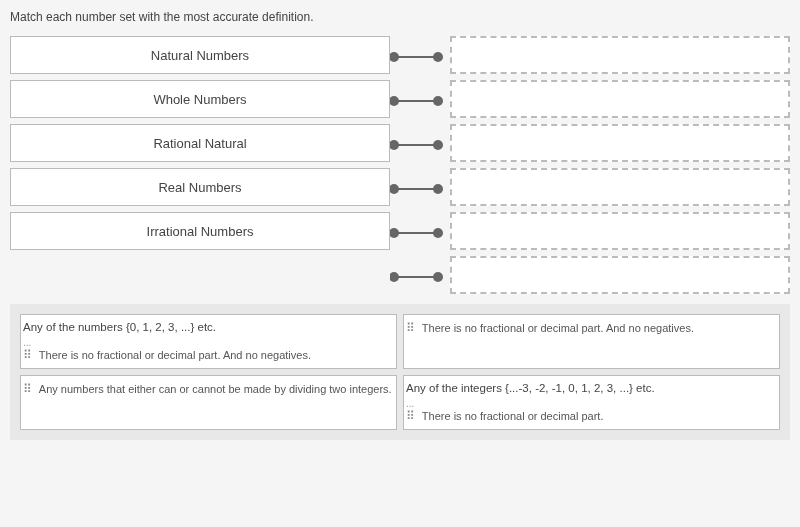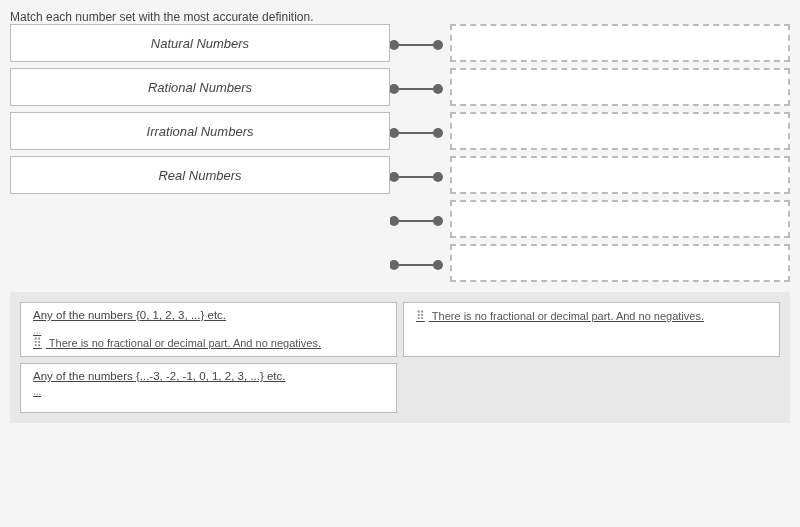--- a/index.html
+++ b/index.html
@@ -5,34 +5,34 @@
     * { box-sizing: border-box; margin: 0; padding: 0; }
     body {
       font-family: Arial, sans-serif;
       font-size: 13px;
       background: #f5f5f5;
       padding: 10px;
       color: #333;
     }
     .instructions {
       font-size: 12px;
+      margin-bottom: 12px;
       color: #444;
     }
     .matching-area {
       display: flex;
       gap: 0;
       margin-bottom: 0;
     }
     .left-column {
       display: flex;
       flex-direction: column;
       gap: 6px;
       width: 380px;
       padding-right: 0;
-      font-style: italic;
     }
     .connector-column {
       display: flex;
       flex-direction: column;
       gap: 6px;
       align-items: center;
       width: 60px;
       padding-top: 2px;
     }
     .right-column {
@@ -78,25 +78,24 @@
       background: #e8e8e8;
       padding: 10px;
       margin-top: 8px;
       display: grid;
       grid-template-columns: 1fr 1fr;
       gap: 6px;
     }
     .answer-card {
       background: white;
       border: 1.5px solid #bbb;
-      padding: 6px 12px;
+      padding: 6px 2px;
       font-size: 11.5px;
       color: #444;
       min-height: 50px;
-      text-decoration: underline;
     }
     .answer-card .drag-icon {
       color: #888;
       margin-right: 4px;
       font-size: 12px;
     }
     .answer-card .main-text {
       font-size: 11.5px;
       margin-bottom: 4px;
     }
@@ -114,27 +113,30 @@
 
 <div class="instructions">Match each number set with the most accurate definition.</div>
 
 <div class="matching-area">
 
   <div class="left-column">
     <div class="term-box">
         <span>Natural Numbers</span>
       </div>
     <div class="term-box">
-        <span>Rational Numbers</span>
+        <span>Whole Numbers</span>
+      </div>
+    <div class="term-box">
+        <span>Rational Natural</span>
+      </div>
+    <div class="term-box">
+        <span>Real Numbers</span>
       </div>
     <div class="term-box">
         <span>Irrational Numbers</span>
-      </div>
-    <div class="term-box">
-        <span>Real Numbers</span>
       </div>
   </div>
 
   <div class="connector-column">
 
     <div class="connector-line">
       <svg viewBox="0 0 60 38">
         <line x1="0" y1="19" x2="48" y2="19" stroke="#666" stroke-width="2"></line>
         <circle cx="4" cy="19" r="5" fill="#666"></circle>
         <circle cx="48" cy="19" r="5" fill="#666"></circle>
@@ -202,18 +204,28 @@
       <span>There is no fractional or decimal part. And no negatives.</span>
     </div>
   </div>
 
   <div class="answer-card">
     <div class="sub-text">
       <span class="drag-icon">⠿</span>
       <span>There is no fractional or decimal part. And no negatives.</span>
     </div>
   </div>
-
-  <div class="answer-card">
-    <div class="main-text">Any of the numbers {...-3, -2, -1, 0, 1, 2, 3, ...} etc.</div>
+  <div class="answer-card">
+    <div class="sub-text">
+      <span class="drag-icon">⠿</span>
+      <span>Any numbers that either can or cannot be made by dividing two integers.</span>
+    </div>
+  </div>
+
+  <div class="answer-card">
+    <div class="main-text">Any of the integers {...-3, -2, -1, 0, 1, 2, 3, ...} etc.</div>
     <div class="dots">...</div>
+    <div class="sub-text">
+      <span class="drag-icon">⠿</span>
+      <span>There is no fractional or decimal part.</span>
+    </div>
   </div>
 </div>
 
 </body></html>

